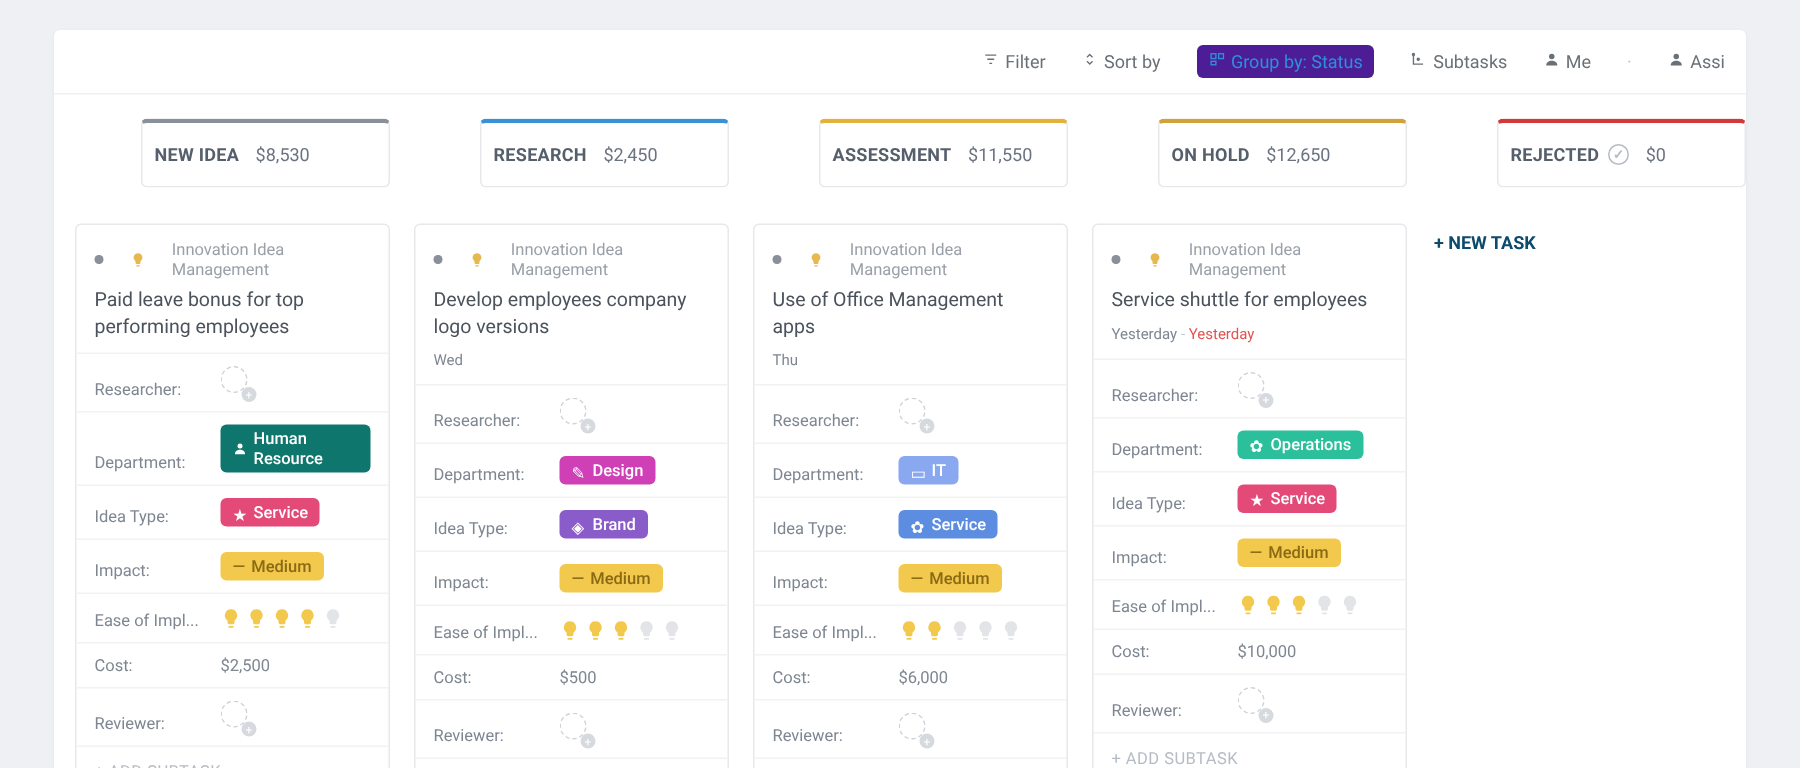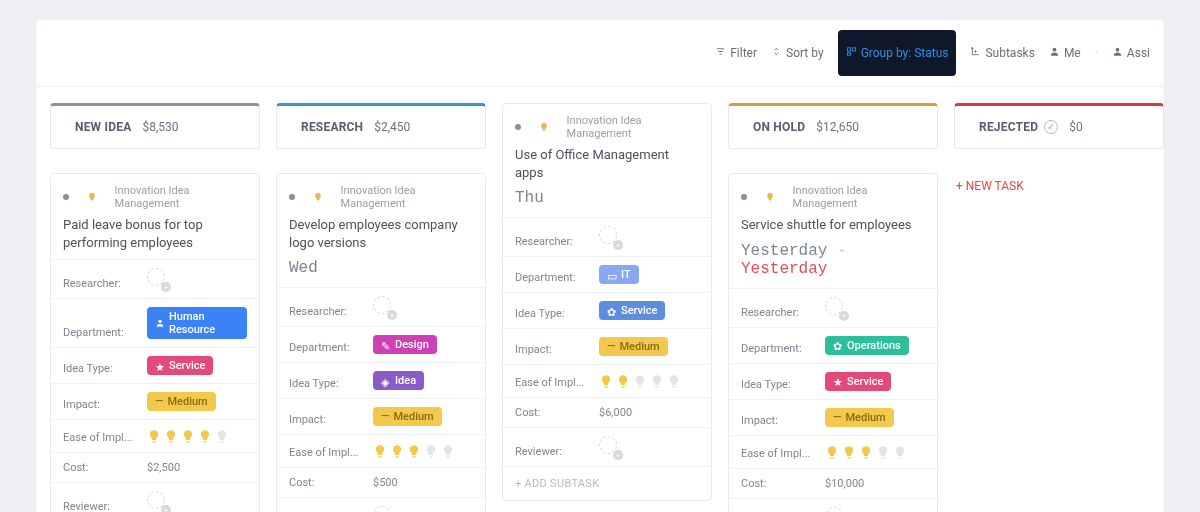--- a/index.html
+++ b/index.html
@@ -4,52 +4,52 @@
 <style>
 * { box-sizing: border-box; margin: 0; padding: 0; }
 body { font-family: -apple-system, BlinkMacSystemFont, "Segoe UI", Roboto, sans-serif; background: #eef0f3; font-size: 12px; color: #333; }
 .app { background: #fff; margin: 20px 36px; border-radius: 4px; box-shadow: 0 1px 3px rgba(0,0,0,0.05); min-height: 472px; overflow: hidden; }
 
 
 .toolbar { display: flex; align-items: center; padding: 10px 14px; border-bottom: 1px solid #f0f0f0; }
 .search-wrap { display: flex; align-items: center; gap: 6px; color: #9aa0a9; flex: 0 0 auto; width: 180px; }
 .search-input { border: none; outline: none; font-size: 13px; color: #666; background: transparent; width: 120px; }
 .toolbar-spacer { flex: 1; }
-.toolbar-actions { display: flex; align-items: center; gap: 14px; color: #6a7077; font-size: 12px; }
+.toolbar-actions { display: flex; align-items: center; gap: 24px; color: #6a7077; font-size: 12px; }
 .toolbar-item { display: inline-flex; align-items: center; gap: 4px; cursor: pointer; }
-.toolbar-item.active { background: #0f172a; color: #2f8fdb; padding: 16px 8px; border-radius: 4px; justify-content: center; }
+.toolbar-item.active { background: #4c1d95; color: #2f8fdb; padding: 4px 8px; border-radius: 4px; justify-content: center; }
 .sep { color: #bfc5cc; }
 .icon-sm { width: 12px; height: 12px; display: inline-block; }
 
 
 .board { display: flex; gap: 16px; padding: 16px 14px; overflow-x: hidden; }
 .col { width: 210px; flex: 0 0 210px; }
-.col-head { background: #fff; border: 1px solid #e6e8eb; border-top: 3px solid; border-radius: 4px; padding: 14px 24px; margin-bottom: 24px; }
+.col-head { background: #fff; border: 1px solid #e6e8eb; border-top: 3px solid; border-radius: 4px; padding: 14px 8px; margin-bottom: 24px; margin-left: 44px; }
 .col-head-title { font-weight: 700; font-size: 12px; color: #56606c; letter-spacing: 0.2px; display: inline-flex; align-items: center; gap: 6px; }
 .col-head-amt { color: #6b7380; font-size: 12px; margin-left: 8px; }
-.new-task-btn { color: #ef4444; font-weight: 400; font-size: 12px; padding: 6px 2px; cursor: pointer; }
+.new-task-btn { color: #0c4a6e; font-weight: 700; font-size: 12px; padding: 6px 2px; cursor: pointer; }
 .check-icon { width: 14px; height: 14px; border: 1.5px solid #b6bcc4; border-radius: 50%; display: inline-flex; align-items: center; justify-content: center; font-size: 9px; color: #b6bcc4; }
 
 
 .card { background: #fff; border: 1px solid #e6e8eb; border-radius: 4px; margin-bottom: 10px; overflow: hidden; }
 .card-proj { display: flex; align-items: center; gap: 18px; padding: 10px 12px 6px; color: #9aa0a9; font-size: 11px; }
 .dot { width: 6px; height: 6px; border-radius: 50%; background: #8a9099; display: inline-block; }
 .bulb-small { width: 10px; height: 10px; display: inline-block; }
 .card-title { padding: 0 12px 8px; font-size: 13px; color: #4a525c; line-height: 1.35; }
-.card-due { padding: 0 12px 10px; font-size: 16px; color: #7e8691; font-family: Liberation Mono, monospace; }
+.card-due { padding: 0 12px 10px; font-size: 10px; color: #7e8691; }
 .card-due .late { color: #e35252; }
 .card-row { display: flex; align-items: flex-end; padding: 8px 12px; border-top: 1px solid #f1f2f4; font-size: 11px; color: #7e8691; gap: 10px; }
 .row-label { width: 74px; flex: 0 0 74px; }
 .row-val { flex: 1; display: flex; align-items: center; }
 .avatar-add { position: relative; width: 22px; height: 22px; }
 .avatar-add .ring { width: 18px; height: 18px; border: 1px dashed #cfd3d9; border-radius: 50%; display: inline-block; }
 .avatar-add .plus { position: absolute; right: -2px; bottom: -2px; width: 10px; height: 10px; border-radius: 50%; background: #d6dade; color: #fff; font-size: 8px; display: flex; align-items: center; justify-content: center; }
 
 .badge { display: inline-flex; align-items: center; gap: 4px; padding: 3px 8px; border-radius: 4px; font-size: 11px; font-weight: 500; color: #fff; }
-.badge.hr { background: #3b82f6; }
+.badge.hr { background: #0f766e; }
 .badge.design { background: #cf3fb6; }
 .badge.it { background: #8aa8f0; }
 .badge.ops { background: #2cbf9b; }
 .badge.svc { background: #e34a78; }
 .badge.brand { background: #8a5cc9; }
 .badge.proc { background: #5c8de0; }
 .badge.med { background: #f2c94c; color: #8a6a14; }
 .badge-icon { width: 10px; height: 10px; display: inline-block; }
 
 .bulbs { display: flex; gap: 3px; }
@@ -236,21 +236,21 @@
                 <span class="badge-icon">✎</span>
                 <span>Design</span>
               </span>
             </span>
           </div>
         <div class="card-row">
             <span class="row-label">Idea Type:</span>
             <span class="row-val">
               <span class="badge brand">
                 <span class="badge-icon">◈</span>
-                <span>Idea</span>
+                <span>Brand</span>
               </span>
             </span>
           </div>
         <div class="card-row">
             <span class="row-label">Impact:</span>
             <span class="row-val">
               <span class="badge med">
                 <span>—</span> 
                 <span>Medium</span>
               </span>
@@ -284,20 +284,24 @@
             <span class="row-label">Reviewer:</span>
             <span class="row-val">
               <span class="avatar-add"><span class="ring"></span><span class="plus">+</span></span>
             </span>
           </div>
         <div class="addsub">+ ADD SUBTASK</div>
       </div>
     </div>
 
     <div class="col">
+      <div class="col-head" style="border-top-color:#e3b23a">
+        <span class="col-head-title">ASSESSMENT</span>
+        <span class="col-head-amt">$11,550</span>
+      </div>
       <div class="card">
         <div class="card-proj">
             <span class="dot"></span>
             <span class="bulb-small"><svg width="10" height="10" style="color:#e6b84f">
                 <use href="#svg-bulb"></use>
               </svg></span>
             <span>Innovation Idea Management</span>
           </div>
         <div class="card-title">Use of Office Management apps</div>
         <div class="card-due">Thu</div>

